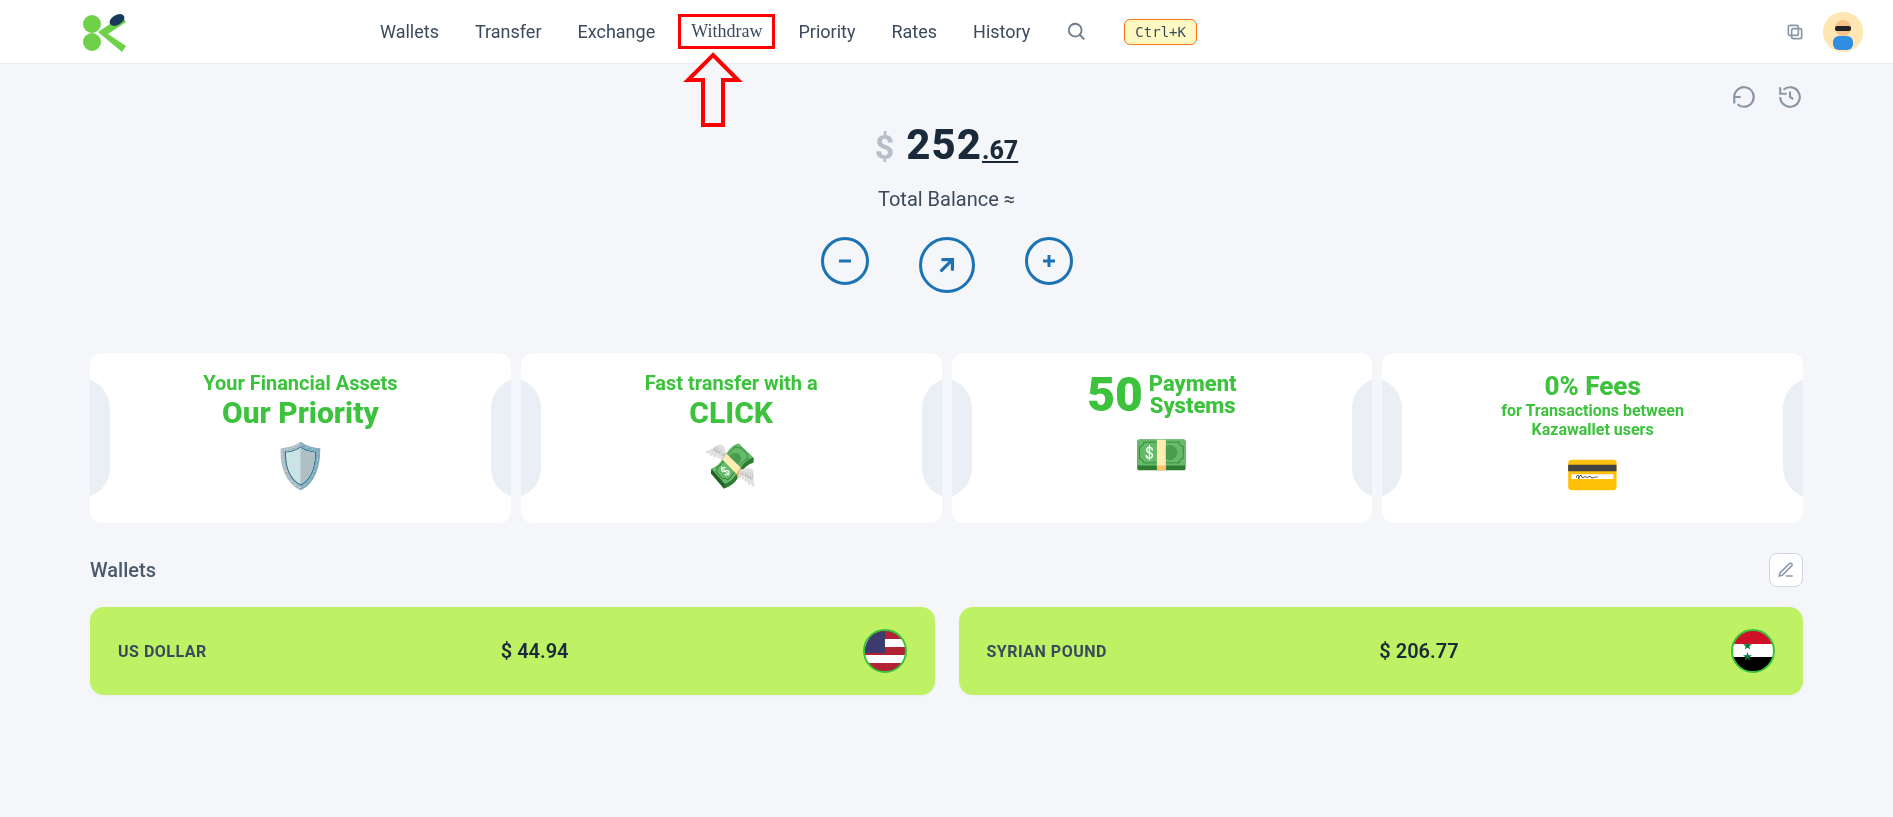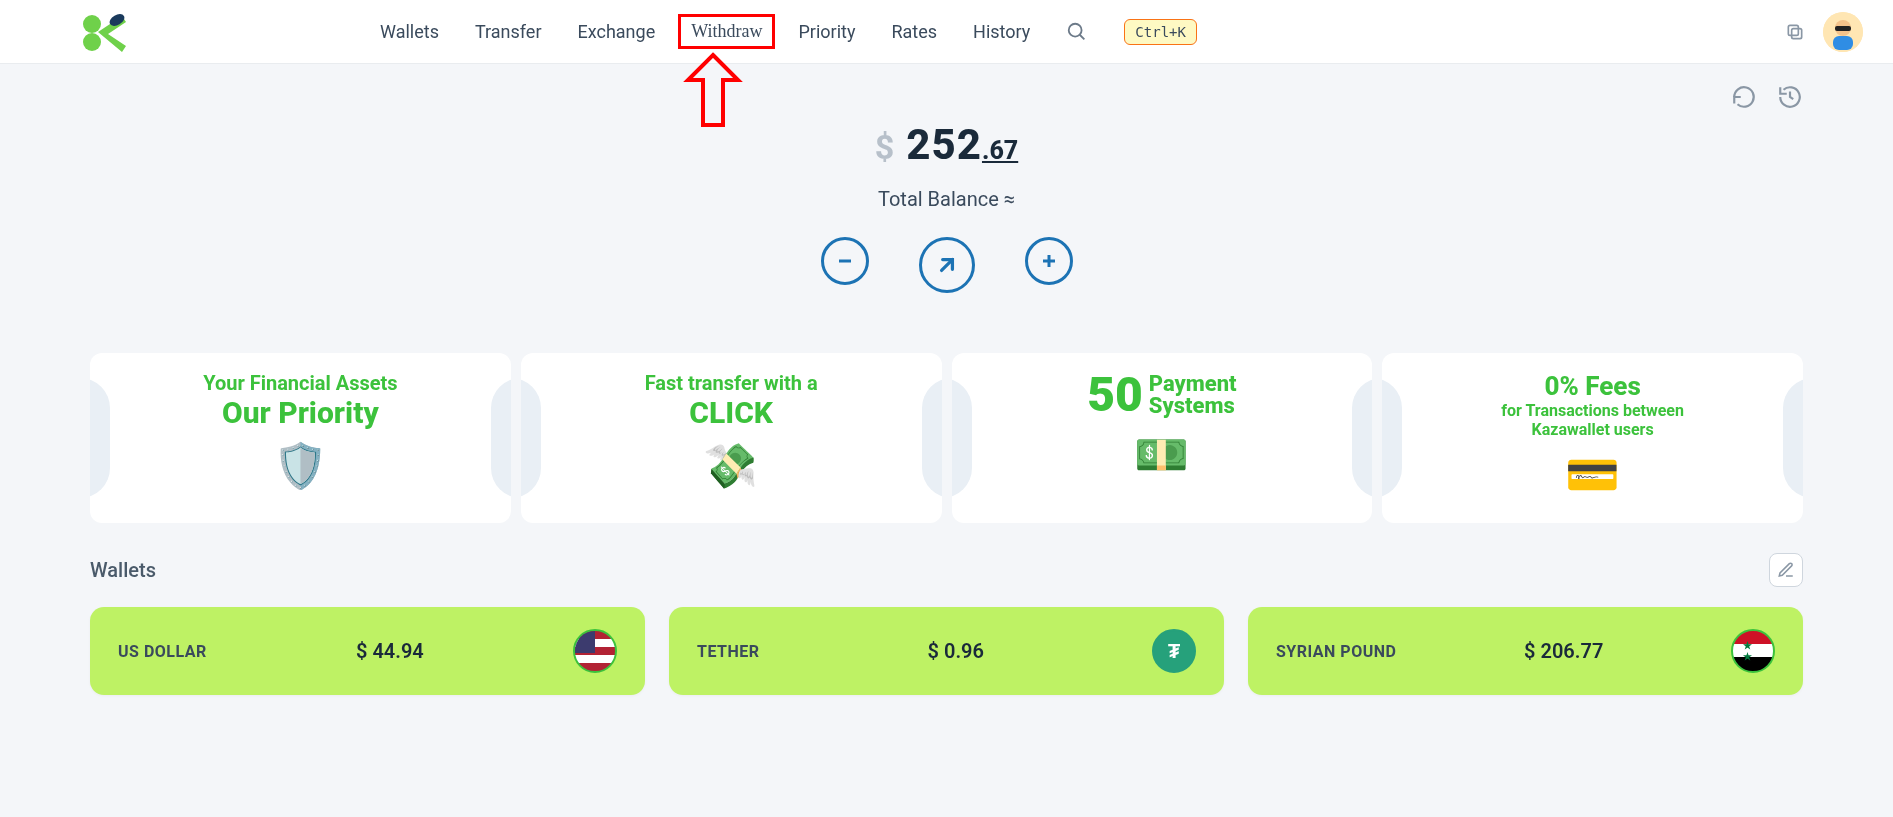--- a/index.html
+++ b/index.html
@@ -198,21 +198,21 @@
   .promo .stack {
     display: flex;
     align-items: center;
     gap: 6px;
     justify-content: center;
   }
   .promo .col {
     display: flex;
     flex-direction: column;
     line-height: 1;
-    text-align: left;
+    text-align: center;
     font-size: 22px;
     font-weight: 800;
     color: #3cc23c;
   }
   .promo .small {
     font-size: 16px;
     font-weight: 700;
     color: #3cc23c;
   }
   .promo .art {
@@ -445,23 +445,18 @@
     </button>
   </div>
 
   <div class="wallet-row">
     <div class="wallet-card">
       <span class="wallet-name">US DOLLAR</span>
       <span class="wallet-amt">$ 44.94</span>
       <span class="flag us"></span>
     </div>
     <div class="wallet-card">
-      <span class="wallet-name">TETHER</span>
-      <span class="wallet-amt">$ 0.96</span>
-      <span class="flag tether">₮</span>
-    </div>
-    <div class="wallet-card">
       <span class="wallet-name">SYRIAN POUND</span>
       <span class="wallet-amt">$ 206.77</span>
       <span class="flag syp"></span>
     </div>
   </div>
 </div>
 
 </body></html>

